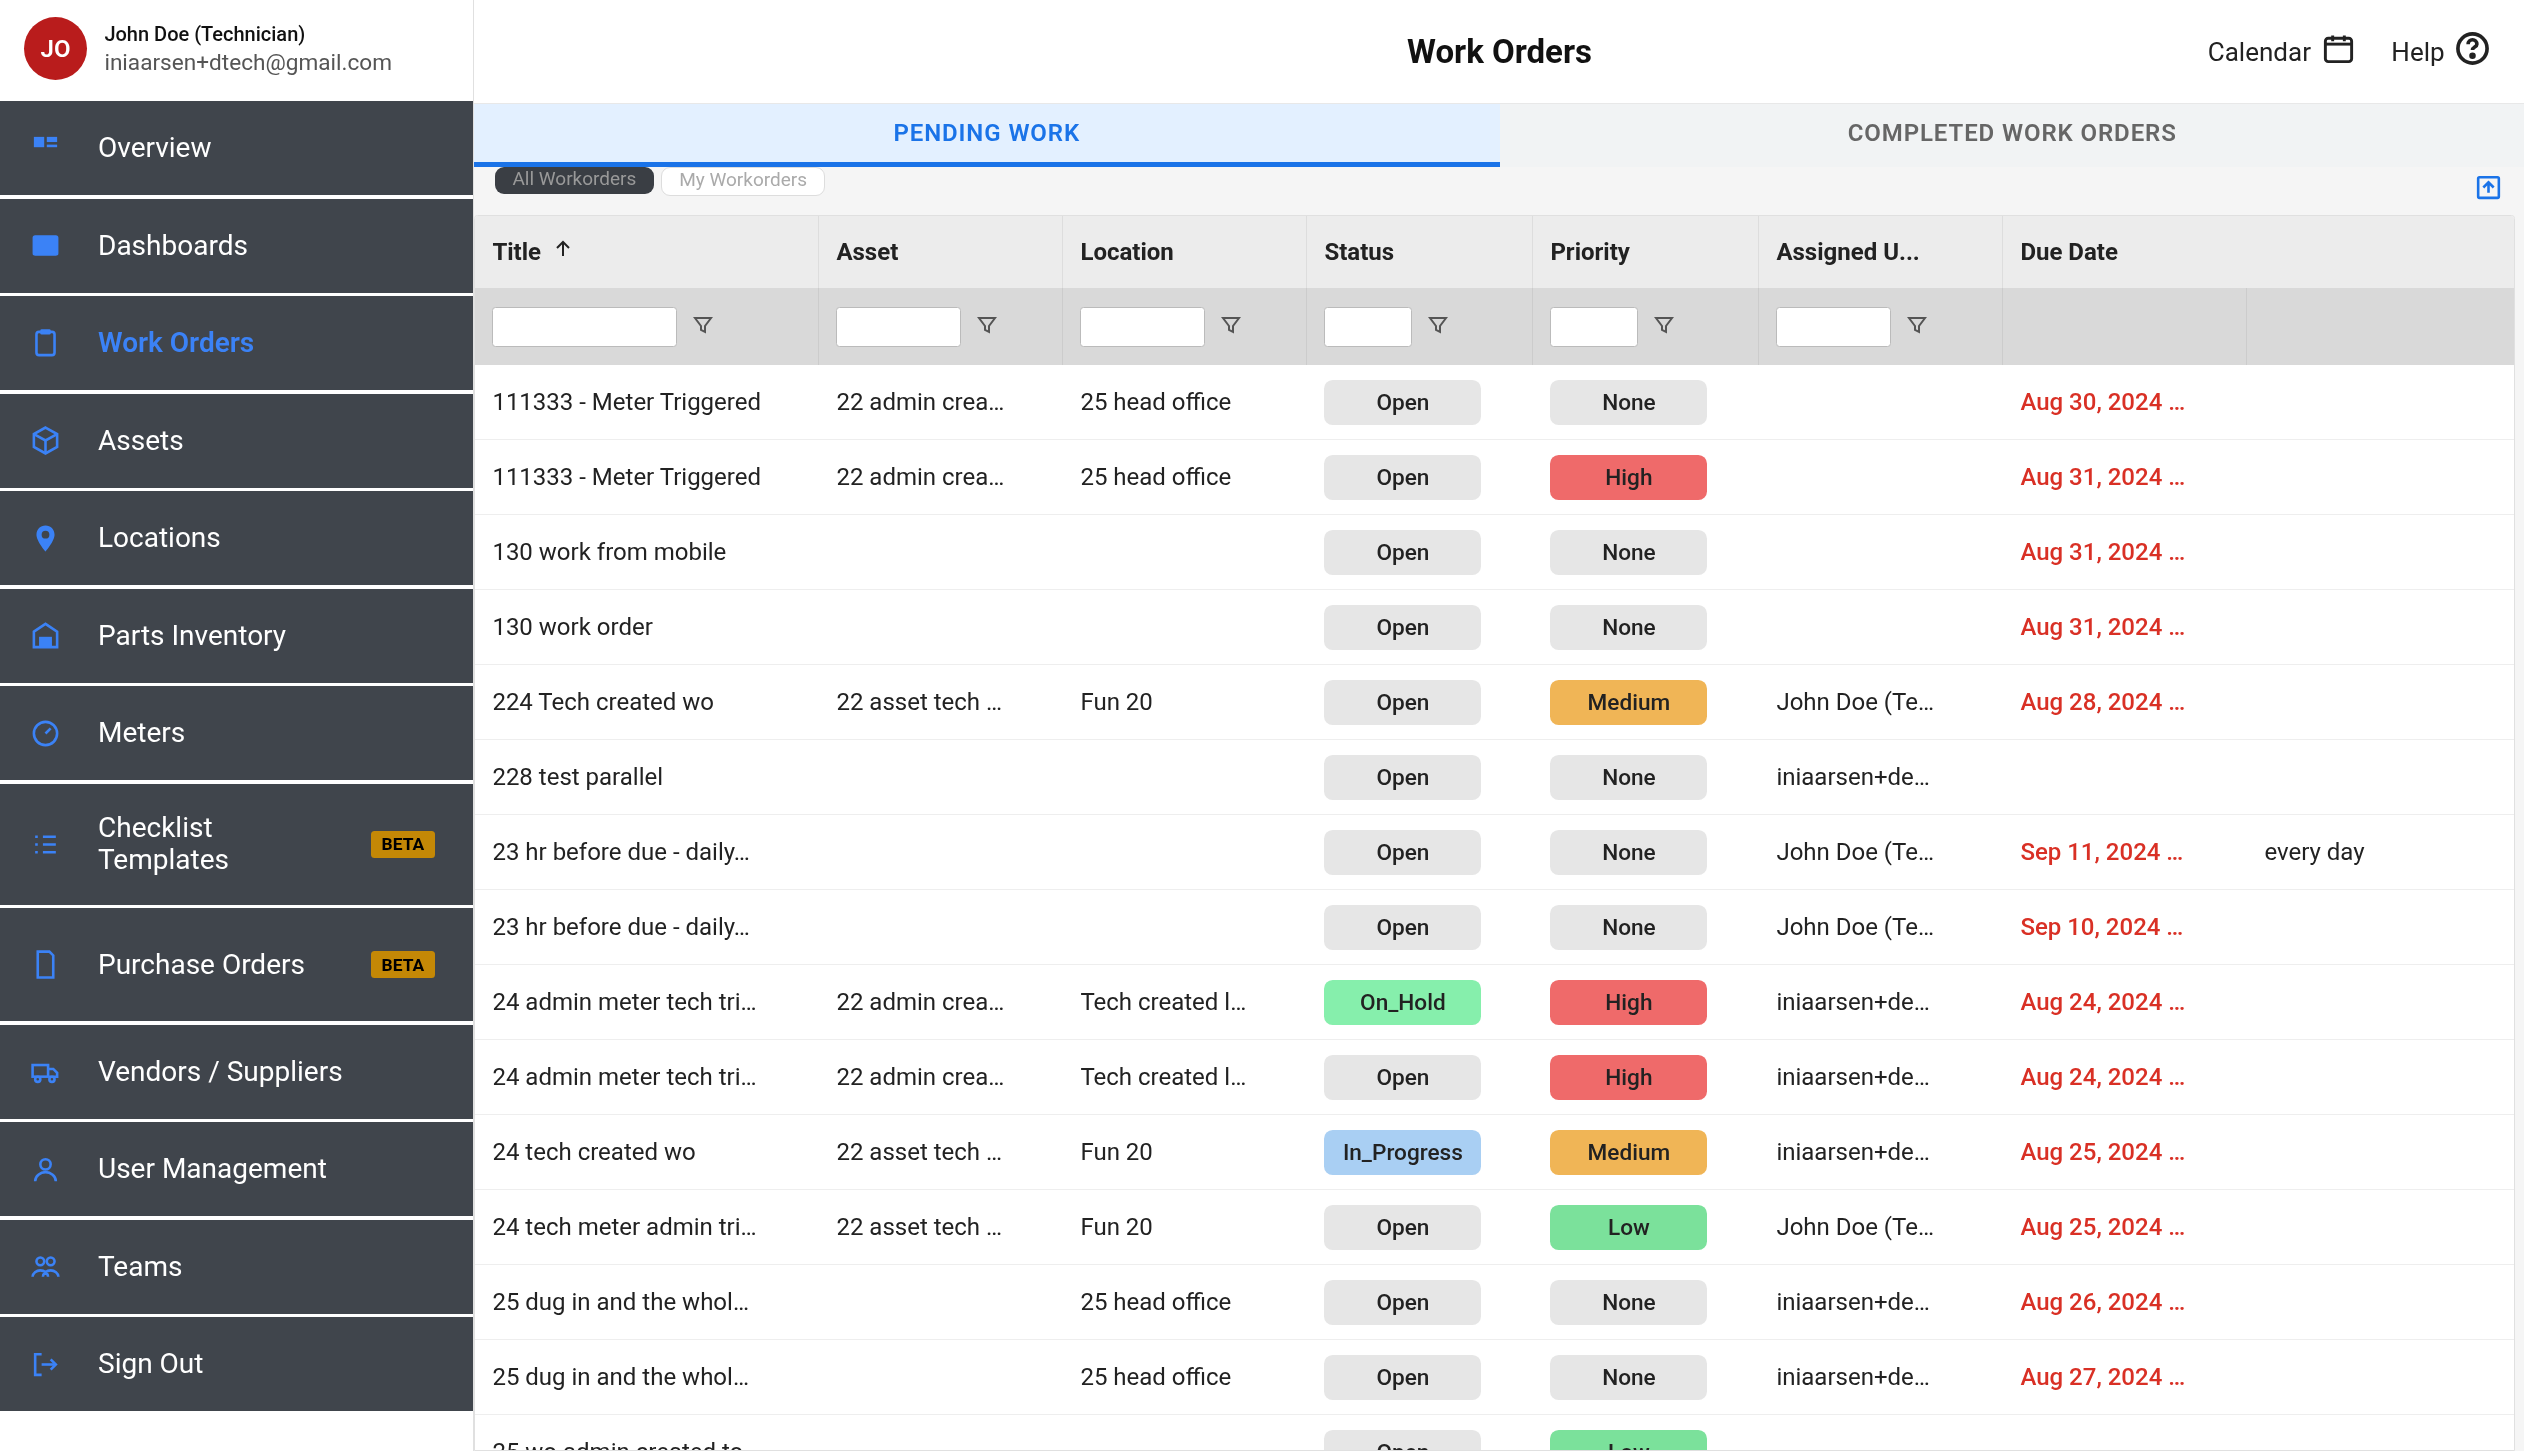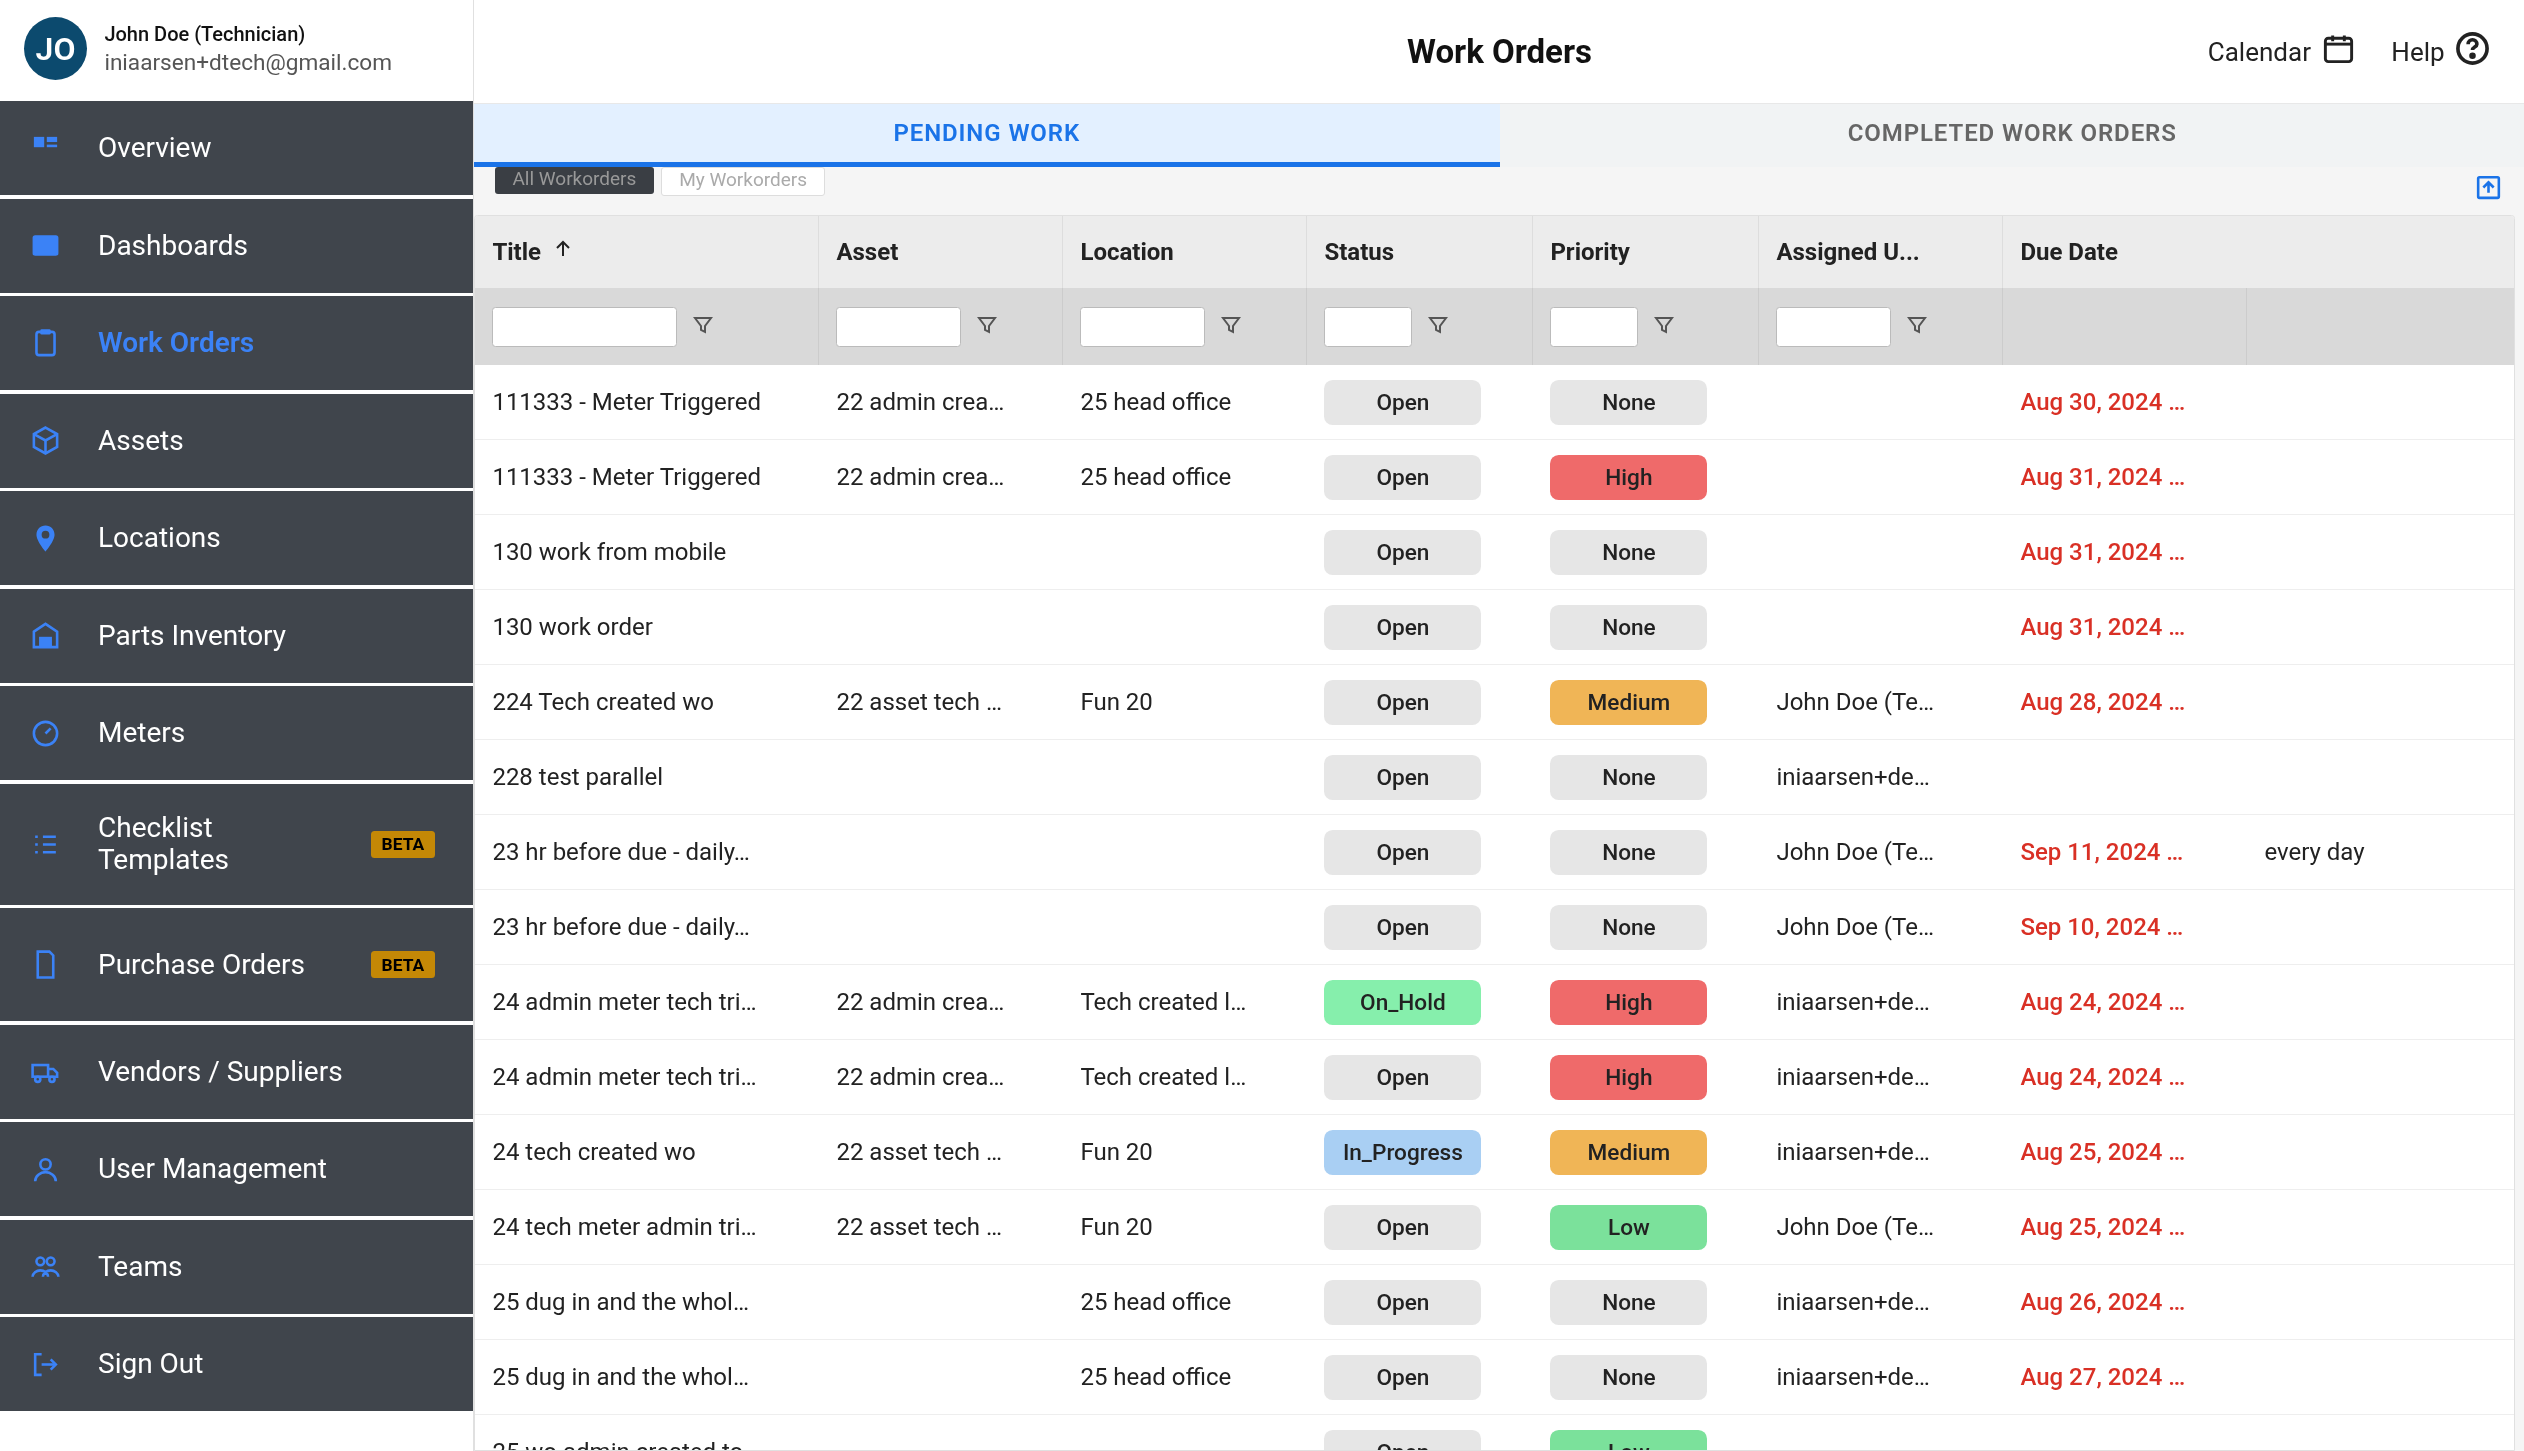--- a/index.html
+++ b/index.html
@@ -28,23 +28,23 @@
     display: flex;
     align-items: center;
     padding: 17.4px 24px 21px 24px;
     gap: 17.4px;
     background: #fff;
   }
   .avatar {
     width: 63px;
     height: 63px;
     border-radius: 50%;
-    background: #0c4a6e;
+    background: #b91c1c;
     color: #fff;
-    font-size: 32px;
+    font-size: 24px;
     font-weight: 600;
     display: flex;
     align-items: center;
     justify-content: center;
   }
   .profile-text .name {
     font-size: 20px;
     font-weight: 500;
     color: #111;
     line-height: 1.2;
@@ -172,21 +172,21 @@
     display: flex;
     align-items: flex-start;
     padding: 0 21px;
     position: relative;
     gap: 7px;
   }
   .subtab {
     font-size: 19px;
     color: #aaa;
     padding: 0 17.4px 3.5px;
-    border-radius: 3px;
+    border-radius: 9px;
   }
   .subtab.dark {
     background: #3a3e44;
     color: #999;
   }
   .subtab.light {
     background: #fff;
     border: 0.9px solid #ddd;
     color: #aaa;
   }

